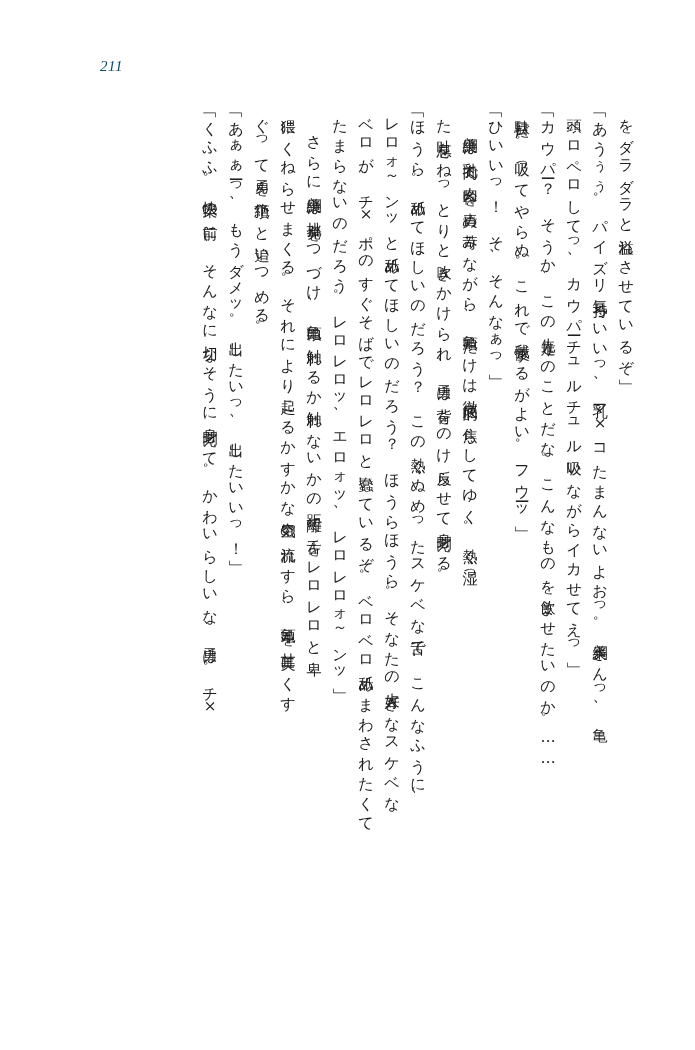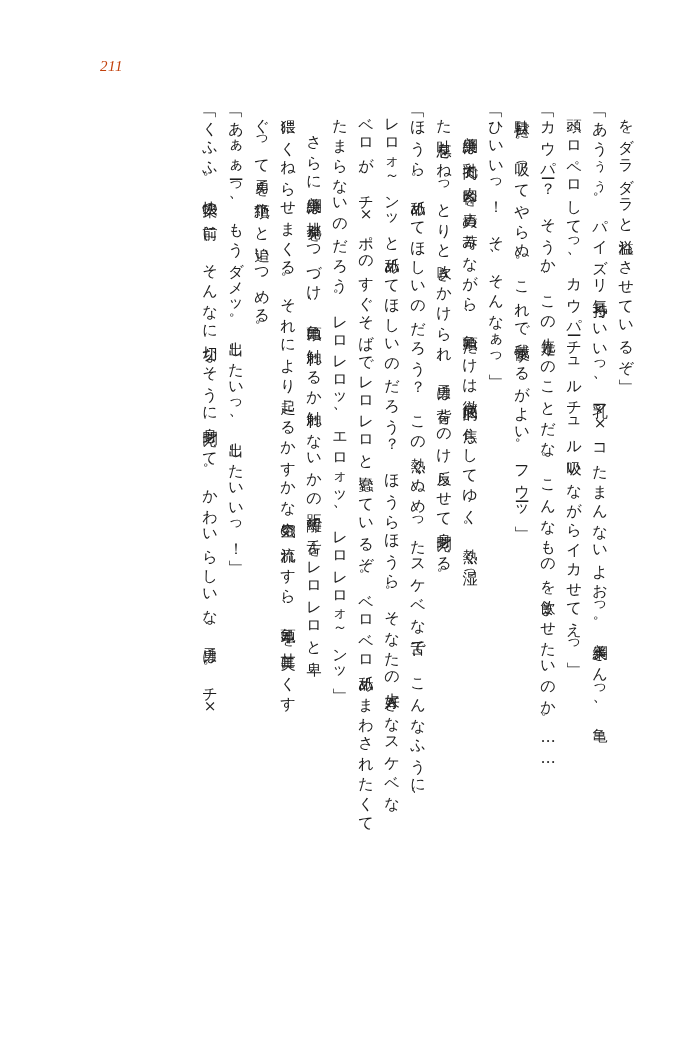--- a/index.html
+++ b/index.html
@@ -20,21 +20,21 @@
     height: 1050px;
     box-sizing: border-box;
   }
   .page-number {
     position: absolute;
     top: 58px;
     left: 100px;
     font-size: 15px;
     font-family: "Liberation Serif", "DejaVu Serif", serif;
     font-style: italic;
-    color: #c2410c;
+    color: #0c4a6e;
     letter-spacing: 0.5px;
   }
   .body-text {
     position: absolute;
     top: 108px;
     left: 62px;
     right: 62px;
     height: 870px;
     display: flex;
     flex-direction: row-reverse;

